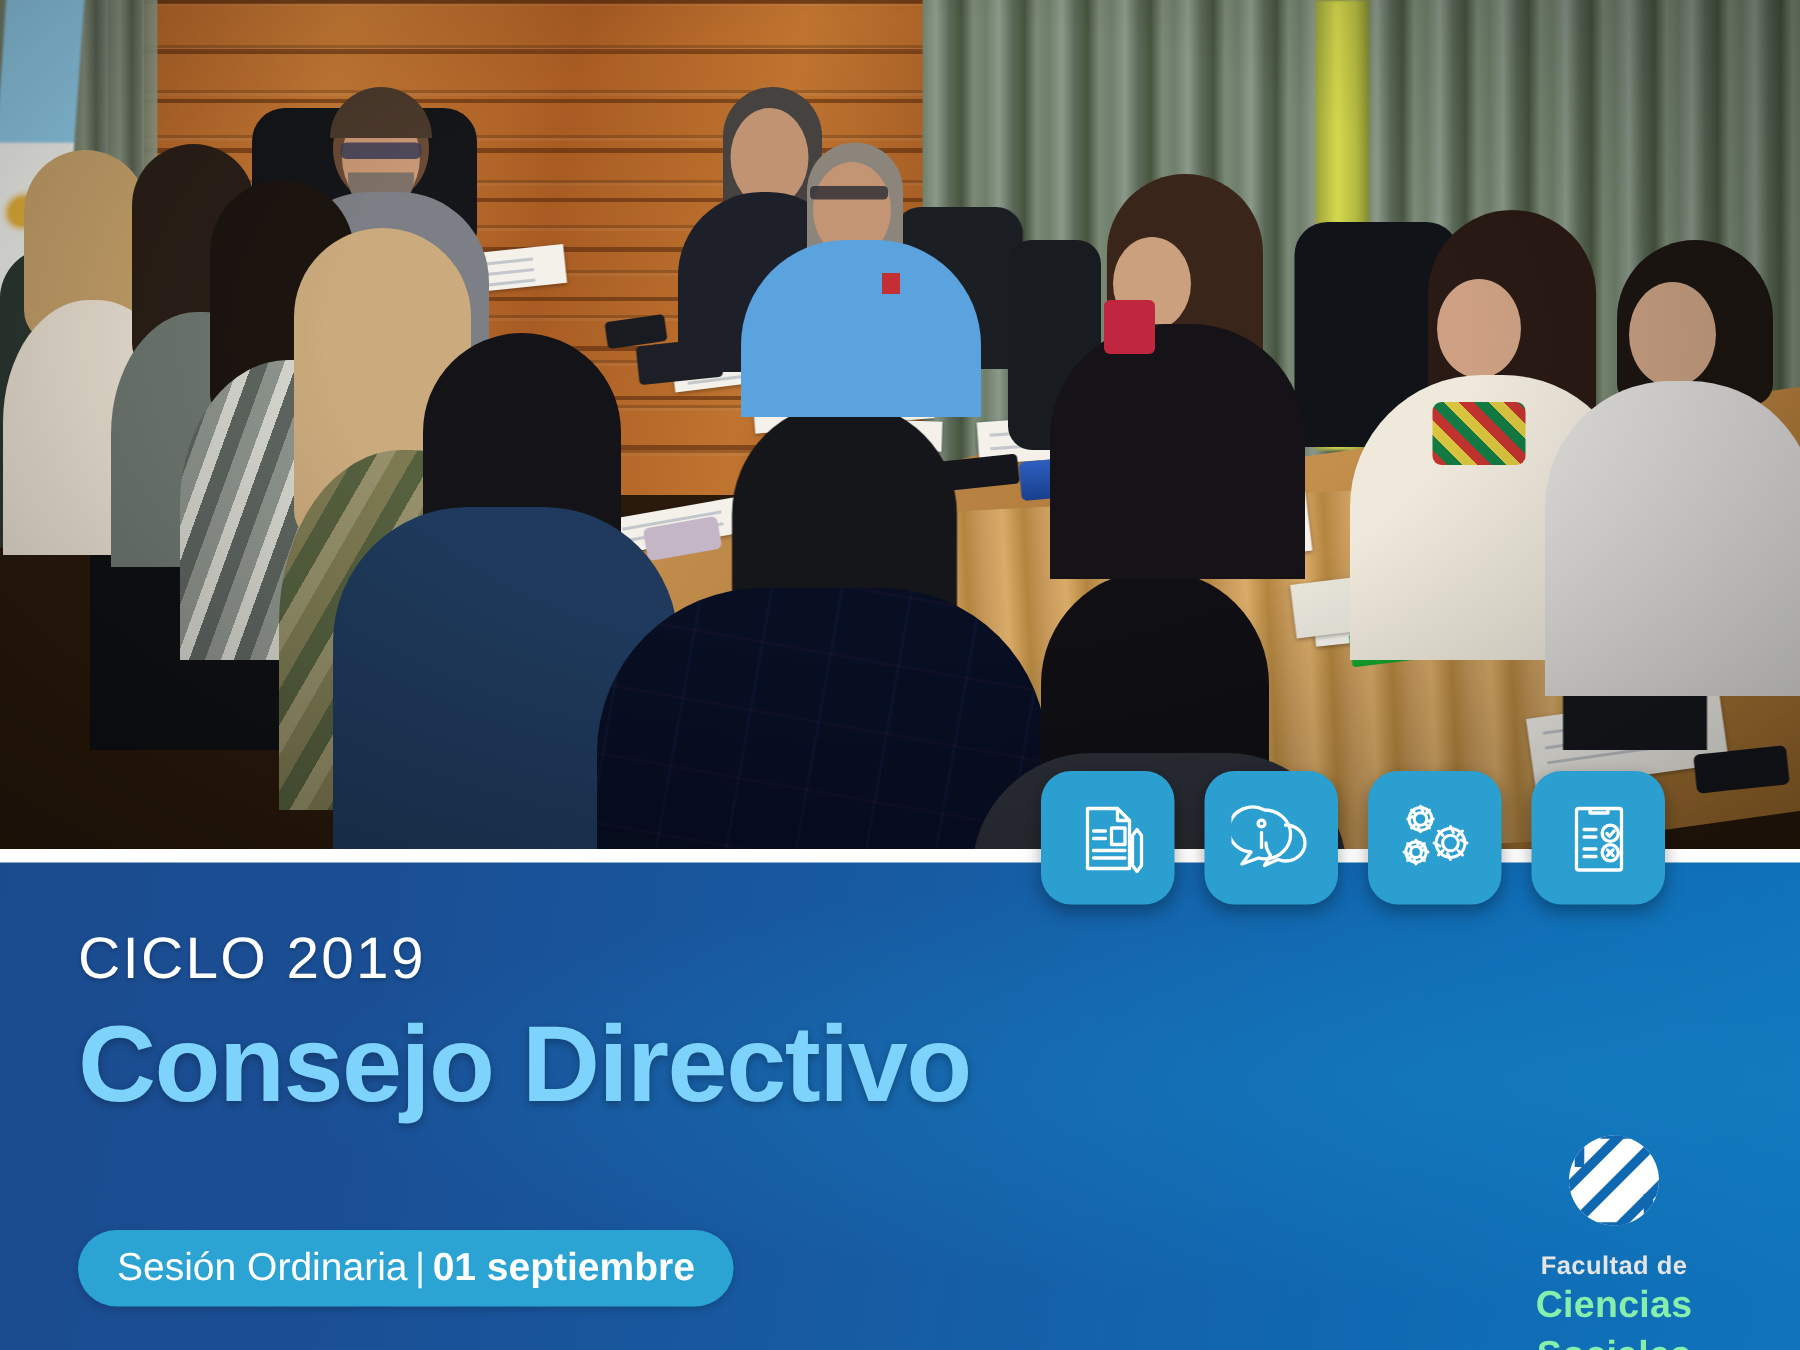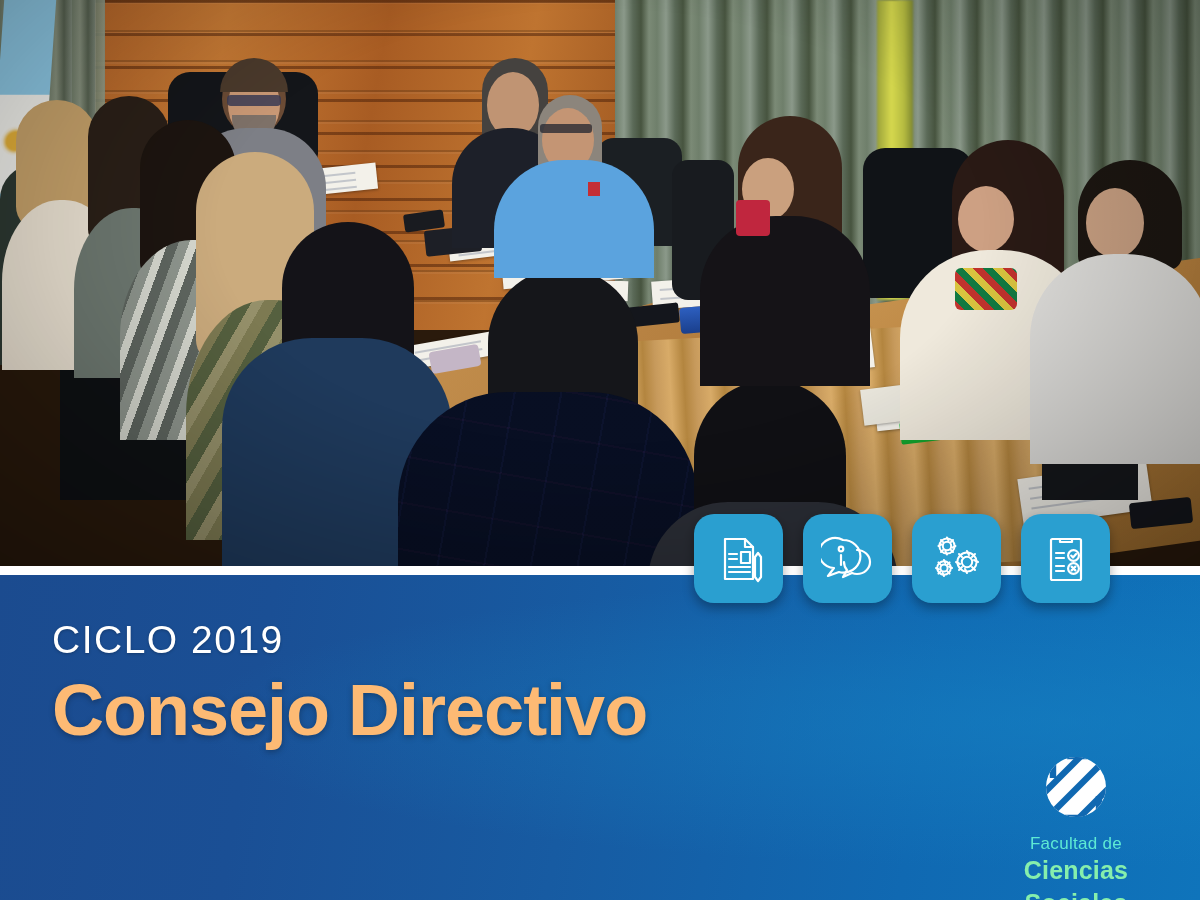--- a/index.html
+++ b/index.html
@@ -118,37 +118,37 @@
   }
   .badge svg { display:block; }
 
   
   .textblock { position:absolute; left:52px; top:620px; z-index:9; }
   .ciclo {
     font-size:39px; letter-spacing:1.5px; color:#ffffff; font-weight:400;
     line-height:1; text-shadow:0 1px 3px rgba(0,0,0,.25);
   }
   .maintitle {
-    margin-top:14px; font-size:72px; font-weight:700; color:#fdba74;
+    margin-top:14px; font-size:72px; font-weight:700; color:#7dd3fc;
     letter-spacing:-1px; line-height:1.05; text-shadow:0 2px 6px rgba(0,0,0,.28);
   }
   .pill {
     position:absolute; left:52px; top:820px; z-index:9;
     background:#2ba4d4; border-radius:26px; padding:10px 26px 12px;
     color:#fff; font-size:26px; line-height:1.1; white-space:nowrap;
     box-shadow:0 2px 6px rgba(0,0,0,.18);
   }
   .pill .light { font-weight:400; }
   .pill .sep { font-weight:400; padding:0 5px; opacity:.9; }
   .pill .bold { font-weight:700; }
 
   
   .logo { position:absolute; right:24px; top:752px; width:200px; text-align:center; z-index:9; }
   .logo-mark { display:block; margin:0 auto 12px; }
-  .logo-l1 { font-size:17px; color:#5eead4; font-weight:400; letter-spacing:.3px; line-height:1.2; }
+  .logo-l1 { font-size:17px; color:#e5e5e5; font-weight:700; letter-spacing:.3px; line-height:1.2; }
   .logo-l2 { font-size:25px; color:#86efac; font-weight:700; letter-spacing:.2px; line-height:1.3; }
 </style>
 </head>
 <body>
 
 <div class="poster">
 
   <div class="photo">
 
     <div class="wood-wall"></div>
@@ -345,20 +345,23 @@
         <path d="M30.6 33.6 l3.8 3.8 M34.4 33.6 l-3.8 3.8"></path>
       </svg>
     </div>
   </div>
 
   <div class="textblock">
     <div class="ciclo">CICLO 2019</div>
     <div class="maintitle">Consejo Directivo</div>
   </div>
 
+  <div class="pill">
+    <span class="light">Sesión Ordinaria</span><span class="sep">|</span><span class="bold">01 septiembre</span>
+  </div>
 
   <div class="logo">
     <svg class="logo-mark" width="70" height="70" viewBox="0 0 70 70" aria-hidden="true">
       <defs>
         <clipPath id="circleClip">
             <circle cx="35" cy="35" r="30"></circle>
           </clipPath>
       </defs>
       <g clip-path="url(#circleClip)">
         <rect x="0" y="0" width="70" height="70" fill="#ffffff"></rect>

